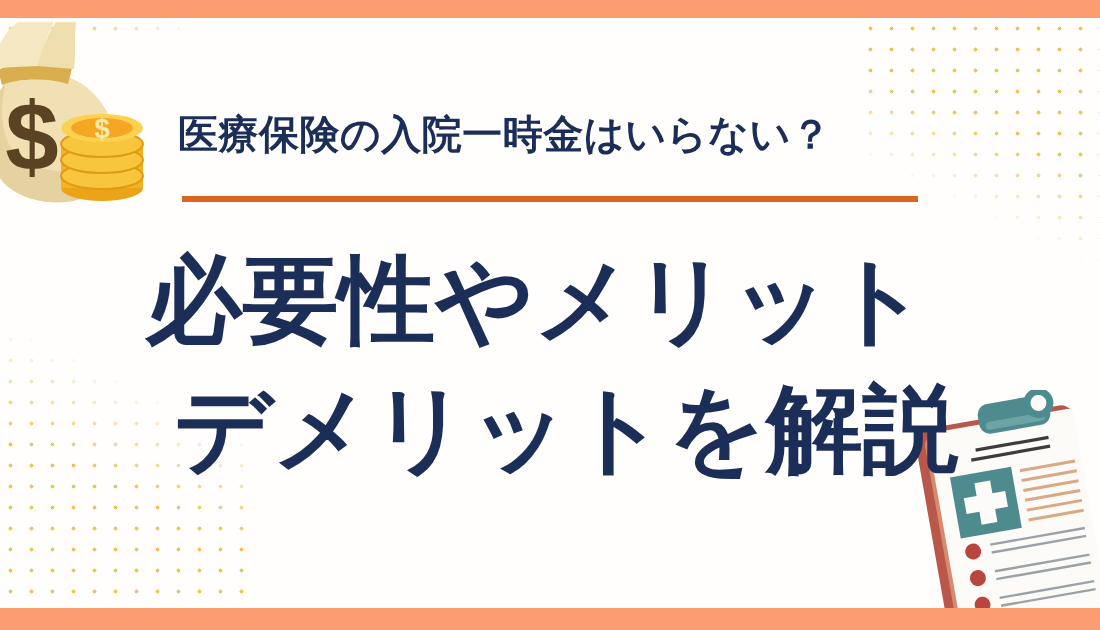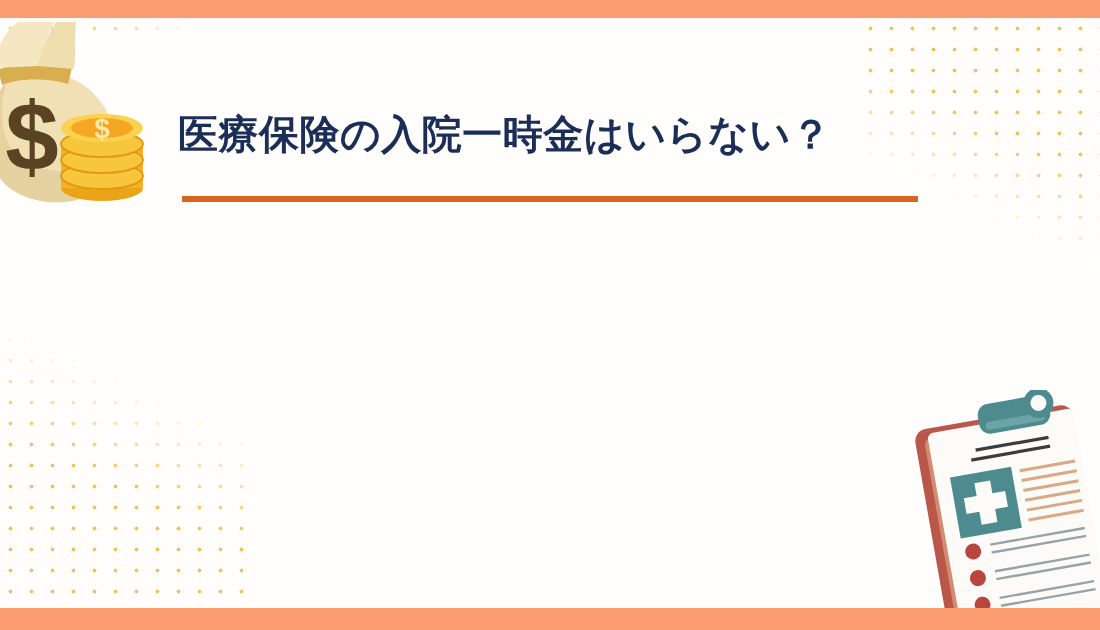--- a/index.html
+++ b/index.html
@@ -224,15 +224,17 @@
         <rect x="44" y="228" width="38" height="3.4" fill="#3c3c3c"></rect>
         <rect x="118" y="236" width="38" height="3.4" fill="#3c3c3c"></rect>
       </g>
     </svg>
   </div>
 
   <div class="subtitle">医療保険の入院一時金はいらない？</div>
   <div class="rule"></div>
 
   <div class="headline">
+    <div class="hl-line">必要性やメリット</div>
+    <div class="hl-line indent">デメリットを解説</div>
   </div>
 
 </div>
 
 </body></html>

